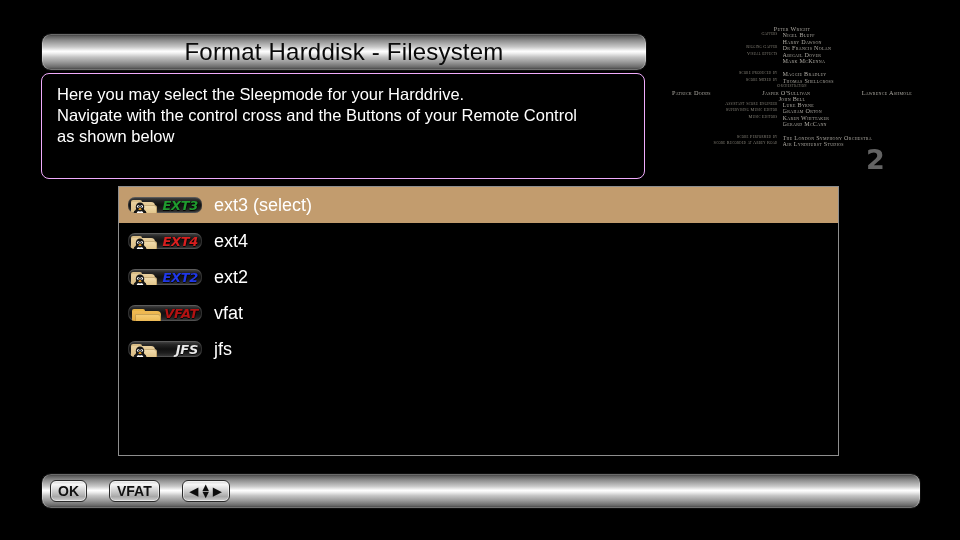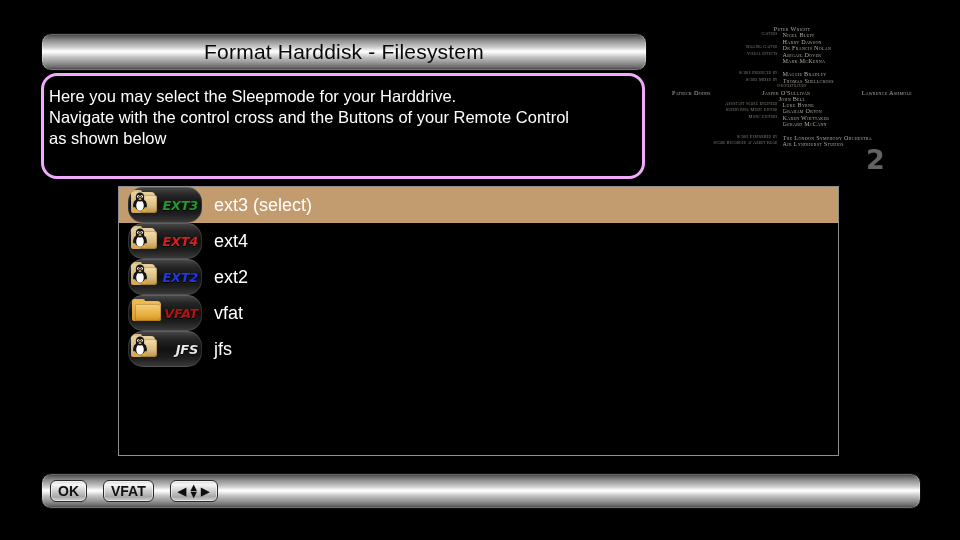--- a/index.html
+++ b/index.html
@@ -118,35 +118,35 @@
 
   #title-bar {
     position: absolute;
     left: 41px; top: 33px;
     width: 604px; height: 36px;
     display: flex;
     align-items: center;
     justify-content: center;
   }
   #title-text {
-    font-size: 21px;
+    font-size: 24px;
     color: #0a0a0a;
     letter-spacing: .2px;
     white-space: nowrap;
   }
 
   #description-box {
     position: absolute;
     left: 41px; top: 73px;
     width: 604px; height: 106px;
     background: #000;
-    border: 3px solid #f0abfc;
-    border-radius: 16px;
+    border: 1px solid #f0abfc;
+    border-radius: 8px;
     box-sizing: border-box;
-    padding: 10px 9px 0 5px;
+    padding: 10px 9px 0 15px;
   }
   #description-text {
     color: #ffffff;
     font-size: 16.5px;
     line-height: 21px;
     white-space: pre-line;
   }
 
   #list-panel {
     position: absolute;
@@ -171,22 +171,22 @@
     font-size: 18px;
     color: #ffffff;
     margin-left: 12px;
     white-space: nowrap;
   }
 
   
   .fs-icon {
     position: relative;
     width: 74px;
-    height: 36px;
-    border-radius: 15px;
+    height: 16px;
+    border-radius: 7px;
     background: linear-gradient(to bottom,
         #4a4a4a 0%, #262626 22%, #111 50%, #1d1d1d 74%, #3c3c3c 100%);
     box-shadow: inset 0 0 0 1px rgba(255,255,255,.12);
     flex: 0 0 auto;
     overflow: hidden;
   }
   .fs-icon .folder {
     position: absolute;
     left: 3px; top: 3px;
     width: 26px; height: 24px;
@@ -255,21 +255,21 @@
     position: absolute;
     left: 41px; top: 473px;
     width: 878px; height: 34px;
   }
   #footer-buttons {
     position: absolute;
     left: 8px; top: 0;
     height: 34px;
     display: flex;
     align-items: center;
-    gap: 16px;
+    gap: 22px;
   }
   .pill {
     height: 22px;
     min-width: 34px;
     padding: 0 7px;
     border-radius: 6px;
     border: 1px solid #2b2b2b;
     background: linear-gradient(to bottom,
         #d8d8d8 0%, #f6f6f6 18%, #cfcfcf 50%, #a8a8a8 78%, #d0d0d0 100%);
     box-shadow: inset 0 0 0 1px rgba(255,255,255,.55);

